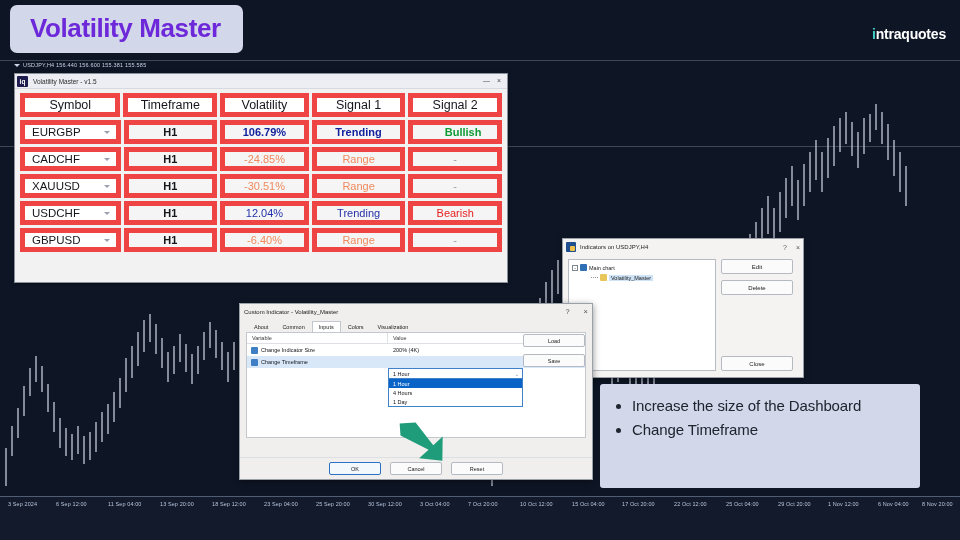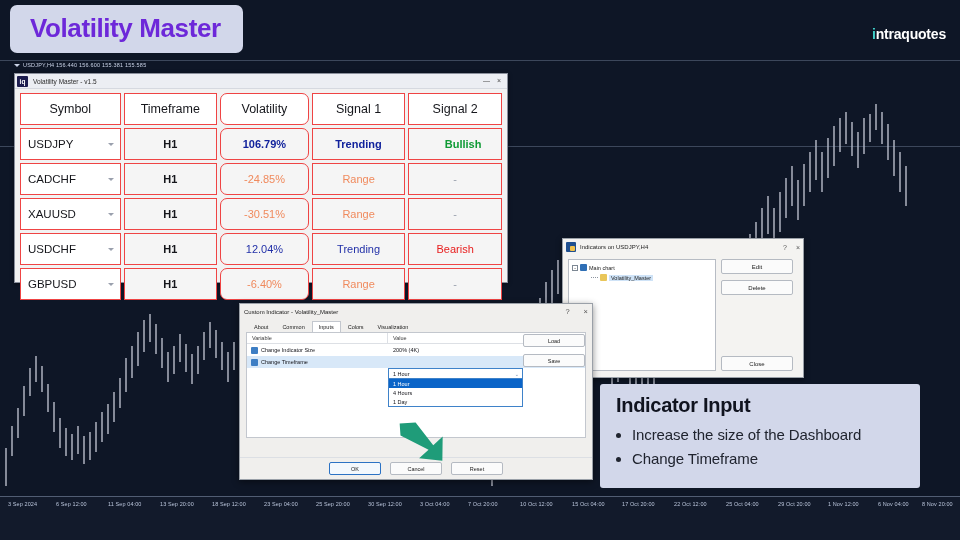--- a/index.html
+++ b/index.html
@@ -82,29 +82,29 @@
     font-size: 6.5px; font-weight: bold; line-height: 11px; text-align: center;
     margin-right: 5px; border-radius: 1px;
   }
   .vm-title { font-size: 6.5px; color: #2b2b2b; flex: 1; }
   .vm-winbtns { display: flex; gap: 7px; padding-right: 6px; }
   .vm-winbtns span { font-size: 7px; color: #4a4a4a; line-height: 8px; }
 
   .vm-table { padding: 4px 5px 5px 5px; }
   .vm-row { display: flex; gap: 3px; margin-bottom: 3px; }
   .vm-cell {
-    border: 1px solid #ef4444; background: #fff;
+    border: 5px solid #ef4444; background: #fff;
     font-size: 11px; color: #16171c;
     display: flex; align-items: center; justify-content: center;
-    height: 32px;
+    height: 24px;
   }
   .vm-row.header .vm-cell { font-size: 12.5px; background: #ffffff; }
   .vm-cell.c0 { width: 102px; justify-content: flex-start; padding-left: 7px; position: relative; }
   .vm-cell.c1 { width: 95px; }
-  .vm-cell.c2 { width: 90px; border-radius: 7px; }
+  .vm-cell.c2 { width: 90px; }
   .vm-cell.c3 { width: 95px; }
   .vm-cell.c4 { width: 95px; }
   .vm-row.data .vm-cell { background: #f5f5f5; }
   .vm-row.data .vm-cell.c0 { background: #ffffff; font-size: 11.5px; }
   .sym-caret {
     position: absolute; right: 6px; top: 50%; margin-top: -1px;
     width: 0; height: 0;
     border-left: 3px solid transparent; border-right: 3px solid transparent;
     border-top: 3px solid #9aa0ad;
   }
@@ -339,21 +339,21 @@
       <div class="vm-row header">
         <div class="vm-cell c0" style="justify-content:center;padding-left:0;">Symbol</div>
         <div class="vm-cell c1">Timeframe</div>
         <div class="vm-cell c2">Volatility</div>
         <div class="vm-cell c3">Signal 1</div>
         <div class="vm-cell c4">Signal 2</div>
       </div>
 
       <div class="vm-row data">
         <div class="vm-cell c0">
-          <span>USDJPY</span>
+          <span>EURGBP</span>
           <span class="sym-caret"></span>
         </div>
         <div class="vm-cell c1 v-bold">H1</div>
         <div class="vm-cell c2 v-navy">106.79%</div>
         <div class="vm-cell c3 v-navy">Trending</div>
         <div class="vm-cell c4 v-green">Bullish</div>
       </div>
 
       <div class="vm-row data">
         <div class="vm-cell c0">
@@ -488,20 +488,19 @@
       <div class="ci-fbtn">Cancel</div>
       <div class="ci-fbtn">Reset</div>
     </div>
   </div>
 
   <svg class="arrow-svg" width="52" height="44" viewBox="0 0 52 44">
     <path d="M4 2 L20 2 L36 26 L46 18 L44 42 L21 38 L31 30 L4 14 Z" fill="#1f9c79" transform="rotate(-4 26 22)"></path>
   </svg>
 
   <div class="callout">
-    <h2>Indicator Input</h2>
     <ul>
       <li>Increase the size of the Dashboard</li>
       <li>Change Timeframe</li>
     </ul>
   </div>
 
 </div>
 
 </body></html>

